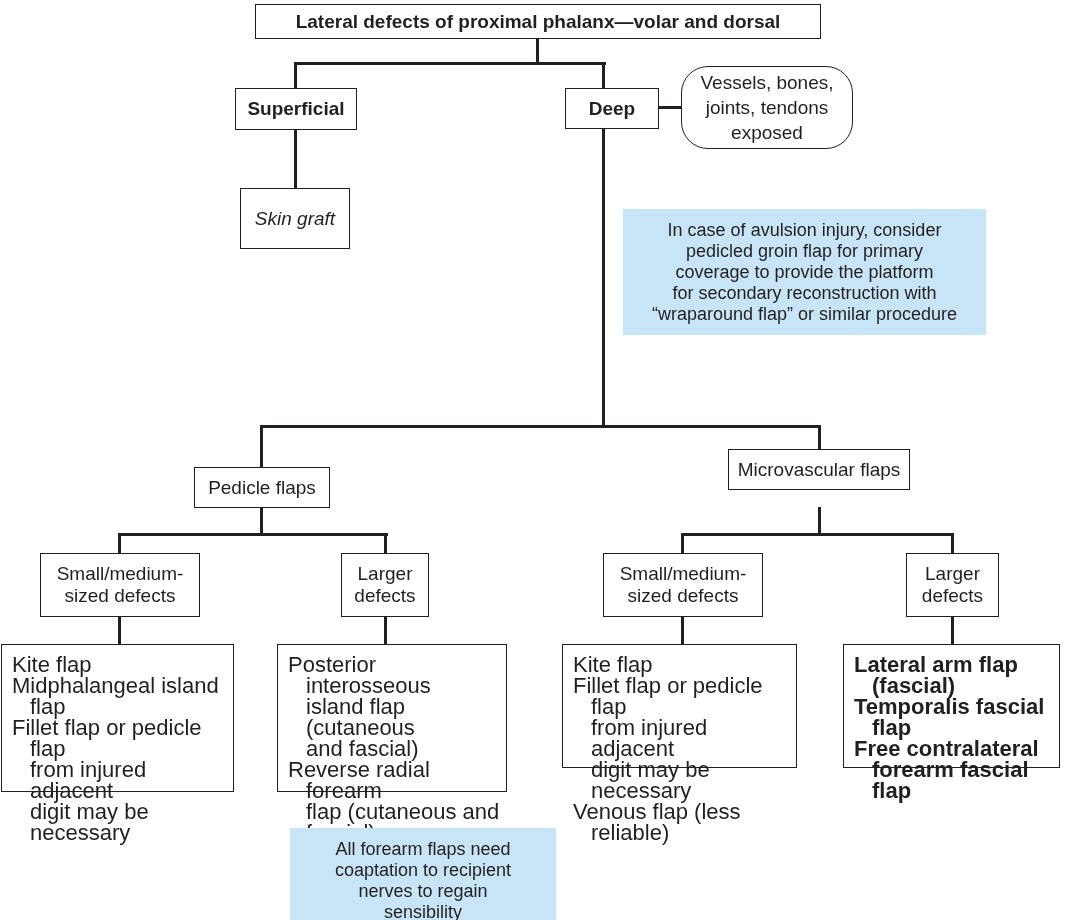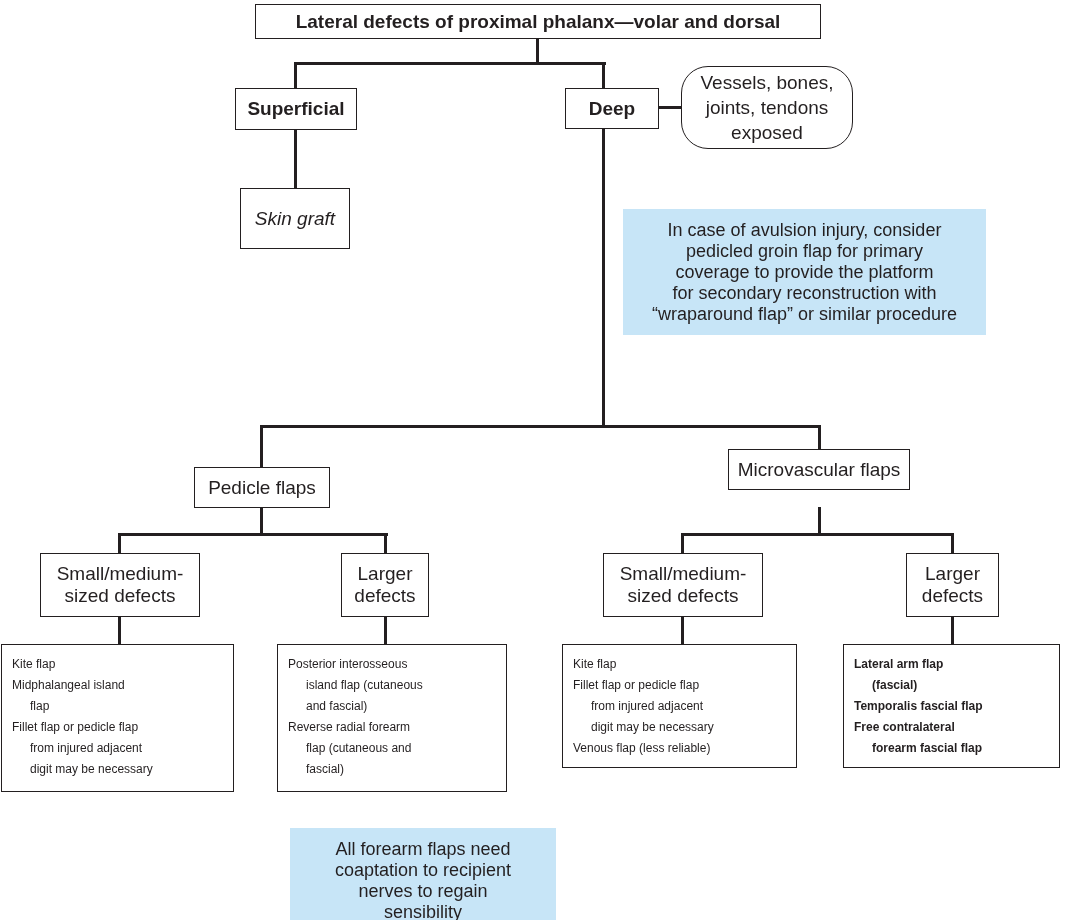--- a/index.html
+++ b/index.html
@@ -37,21 +37,21 @@
     white-space: pre-line;
     font-size: 18px;
     line-height: 21px;
     margin-top: 16px;
   }
   .leaf {
     position: absolute;
     box-sizing: border-box;
     border: 1.5px solid #231f20;
     background: #ffffff;
-    font-size: 12px;
+    font-size: 22px;
     line-height: 21px;
     padding: 9px 4px 9px 10px;
   }
   .hang {
     padding-left: 18px;
     text-indent: -18px;
     white-space: pre-line;
   }
   .vline, .hline {
     position: absolute;

